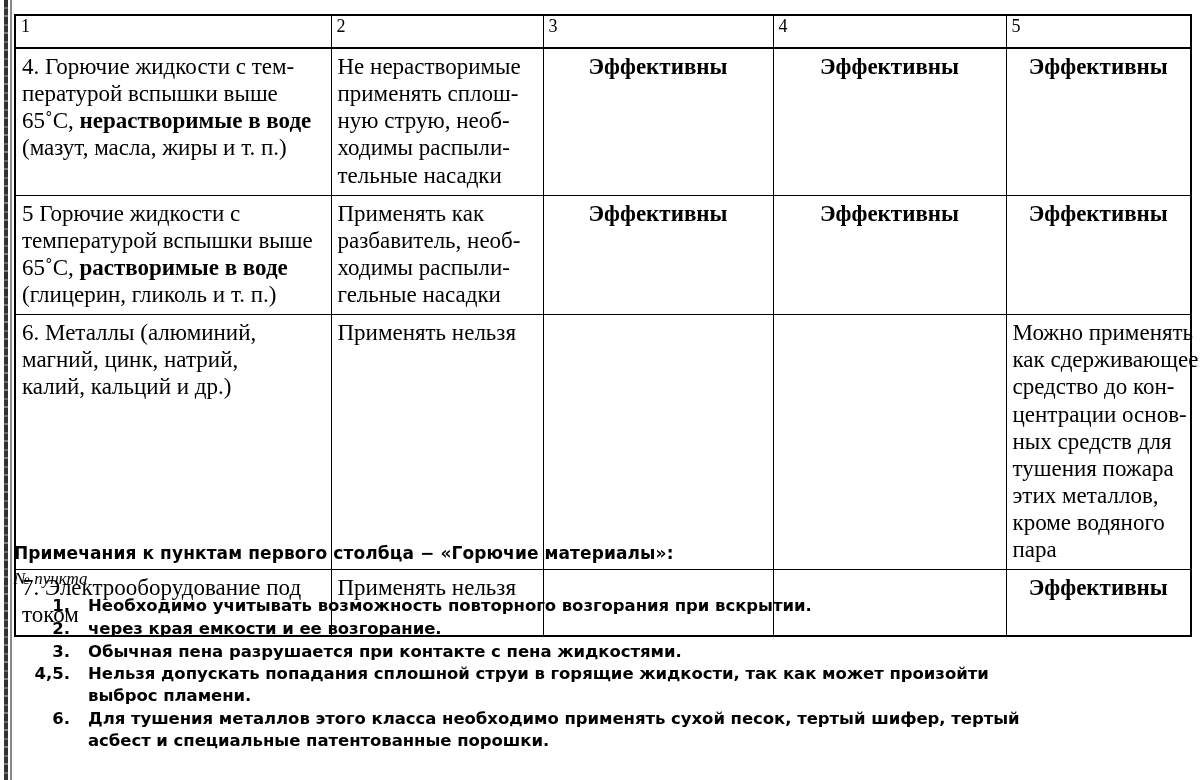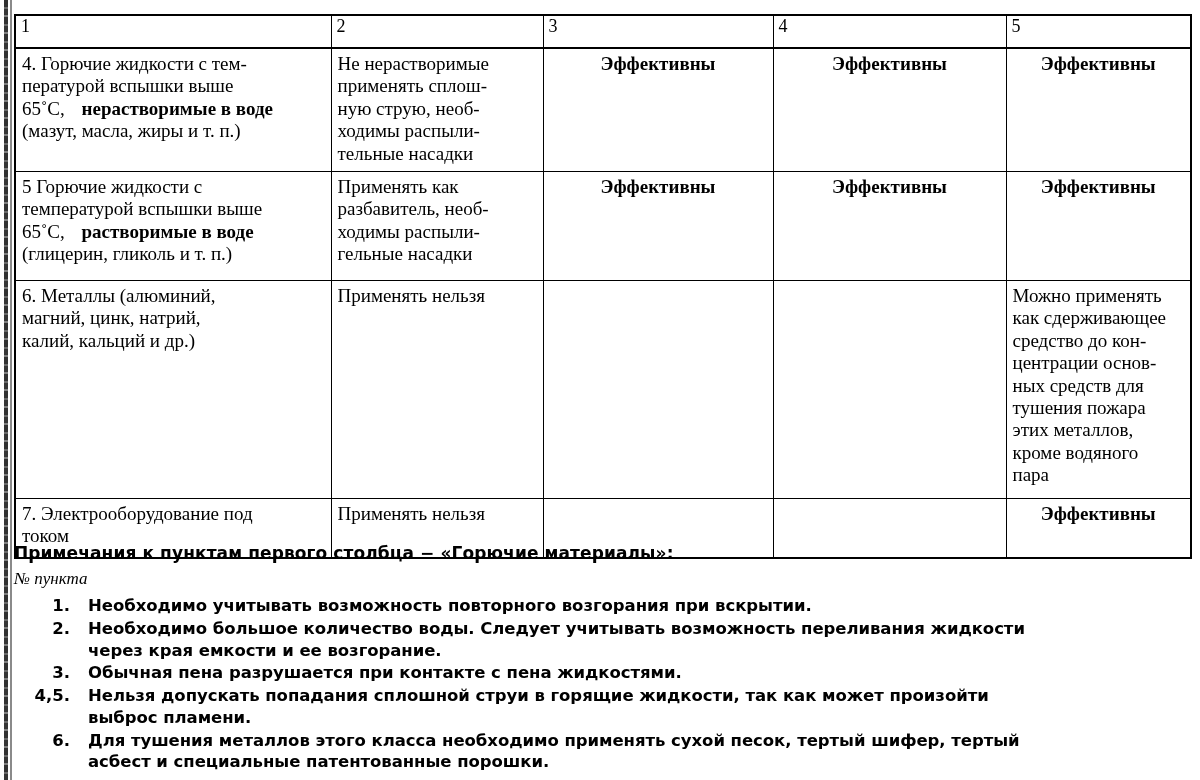--- a/index.html
+++ b/index.html
@@ -63,21 +63,21 @@
   table.grid {
     border-collapse: collapse;
     width: 1176px;
     table-layout: fixed;
     border: 2.5px solid #000;
   }
   table.grid td {
     border: 1.6px solid #000;
     vertical-align: top;
     padding: 4px 6px 6px 6px;
-    font-size: 19px;
+    font-size: 23px;
     line-height: 1.18;
     font-family: "Liberation Serif", "DejaVu Serif", serif;
   }
   table.grid tr.head-row td {
     height: 28px;
     padding: 1px 5px 2px 5px;
     font-size: 18px;
     line-height: 1.05;
     border-bottom-width: 2.5px;
   }
@@ -85,21 +85,21 @@
   .c2 { width: 212px; }
   .c3 { width: 230px; }
   .c4 { width: 233px; }
   .c5 { width: 185px; }
 
   .cell-center {
     text-align: center;
     padding-top: 7px;
     font-weight: bold;
   }
-  td b, .bold { font-weight: bold; margin-left: 12px; }
+  td b, .bold { font-weight: bold; }
 
   .cell-lines > span { display: block; white-space: pre; }
 
   .row4 td { height: 112px; }
   .row5 td { height: 98px; }
   .row6 td { height: 207px; }
   .row7 td { height: 48px; }
 
   
   .notes {
@@ -261,21 +261,20 @@
     <ol class="notes-list">
         <li>
           <div class="note-num">1.</div>
           <div class="note-body">
             <span>Необходимо учитывать возможность повторного возгорания при вскрытии.</span>
           </div>
         </li>
         <li>
           <div class="note-num">2.</div>
           <div class="note-body">
-            <span>Необходимо большое количество воды. Следует учитывать возможность переливания жидкости</span>
             <span>через края емкости и ее возгорание.</span>
           </div>
         </li>
         <li>
           <div class="note-num">3.</div>
           <div class="note-body">
             <span>Обычная пена разрушается при контакте с пена жидкостями.</span>
           </div>
         </li>
         <li>

